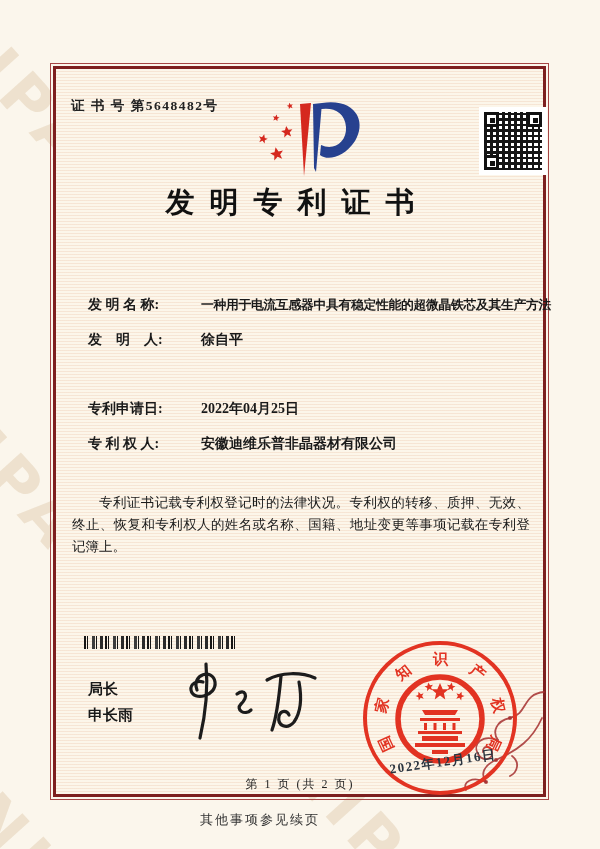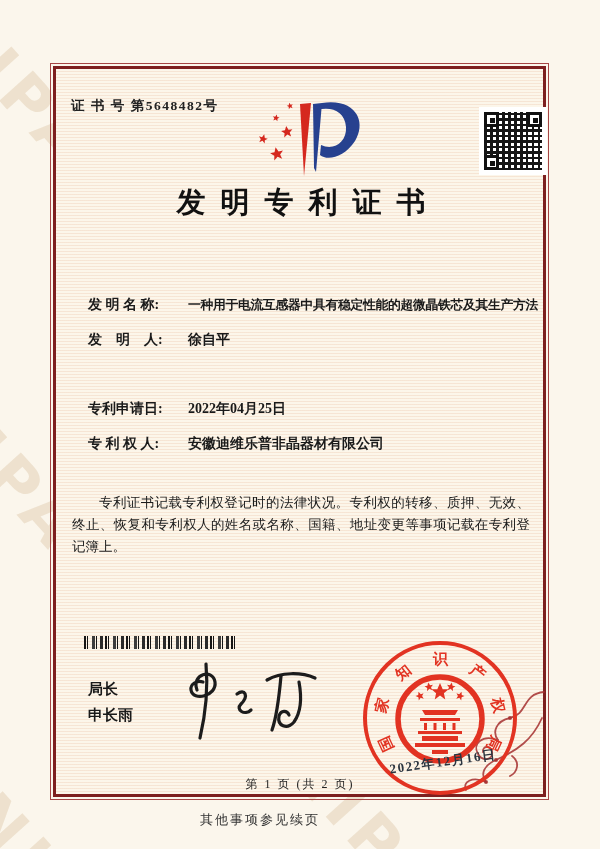--- a/index.html
+++ b/index.html
@@ -43,28 +43,28 @@
   .qr-inner {
     position:relative; width:100%; height:100%;
     background-image:
       repeating-linear-gradient(0deg,#151515 0 2.5px,transparent 2.5px 5.5px),
       repeating-linear-gradient(90deg,#151515 0 2.5px,transparent 2.5px 6px);
   }
   .qrf { position:absolute; width:15px; height:15px; border:3px solid #111; background:#fff; }
   .qrf::after { content:""; position:absolute; left:3px; top:3px; width:5px; height:5px; background:#111; }
   .qrf.tl { left:0; top:0; } .qrf.tr { right:0; top:0; } .qrf.bl { left:0; bottom:0; }
   .title {
-    position:absolute; left:51px; top:183px; width:500px;
+    position:absolute; left:40px; top:183px; width:500px;
     text-align:center; font-size:29px; font-weight:bold;
     letter-spacing:15px; padding-left:15px; color:#111;
   }
   
   .row { position:absolute; left:88px; width:452px; font-size:14px; font-weight:600; white-space:nowrap; }
   .row .lbl { display:inline-block; min-width:97px;margin-top:40px; }
-  .row .val { margin-left:3px;text-align:center; }
+  .row .val { margin-left:16px;text-align:center; }
   .row.tight .val { font-size:12.8px; letter-spacing:-0.3px; }
   .pair2 { position:absolute; left:305px; top:0; }
   
   .paras { position:absolute; left:72px; top:492px; width:458px; }
   .paras p { font-size:13.5px; line-height:1.62; text-indent:2em; text-align:justify; color:#1b1b1b; }
   
   .barcode {
     position:absolute; left:84px; top:636px; width:155px; height:13px;
     background:repeating-linear-gradient(90deg,
       #161616 0 2px, transparent 2px 3px,

